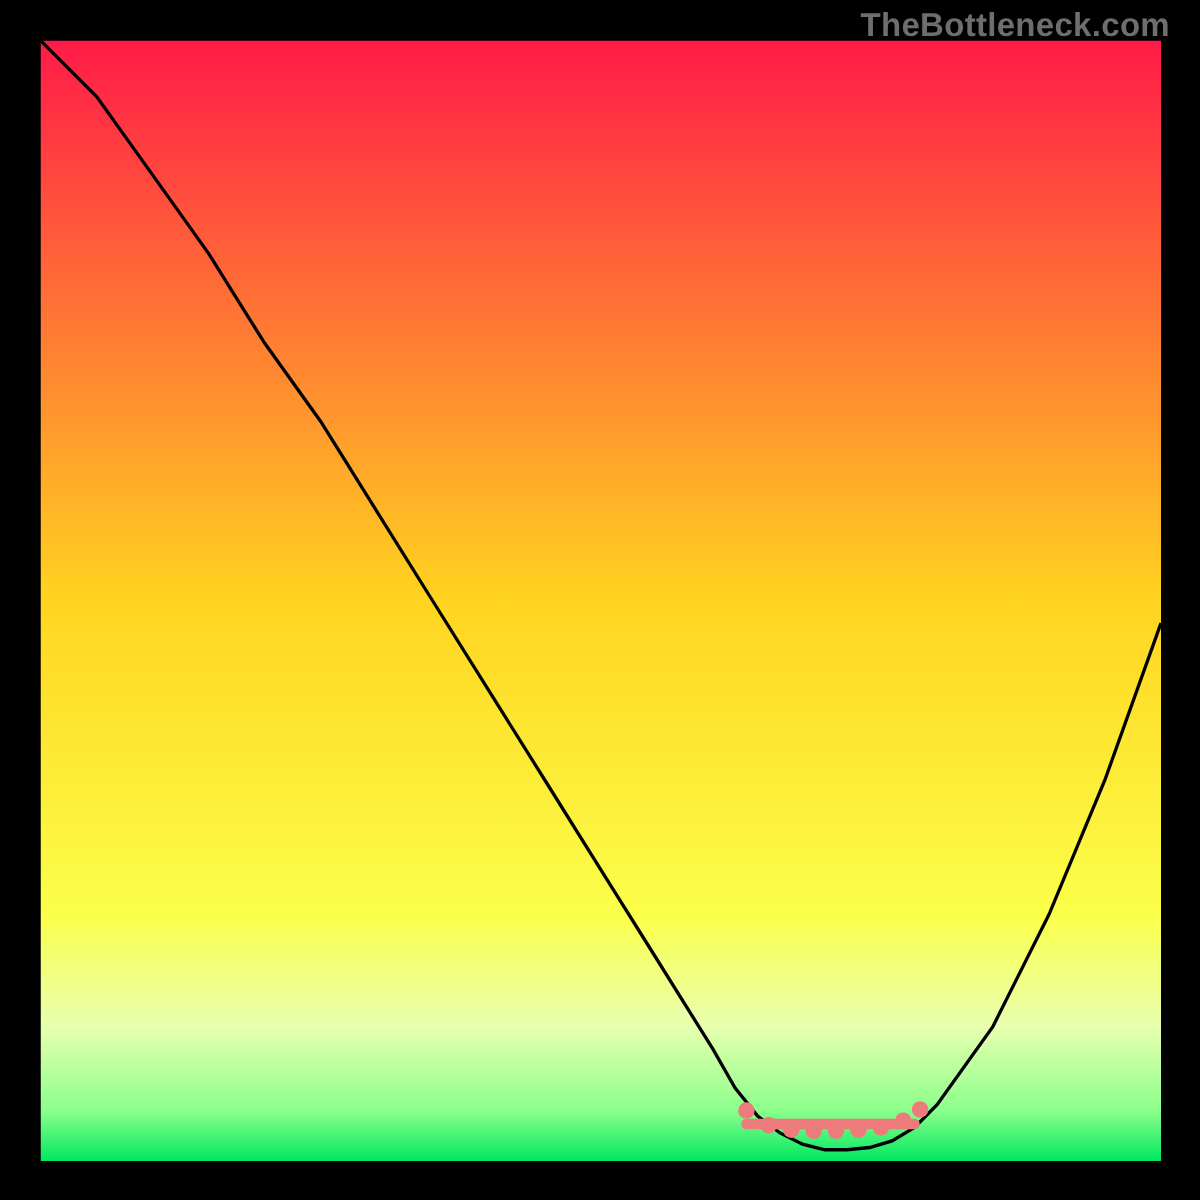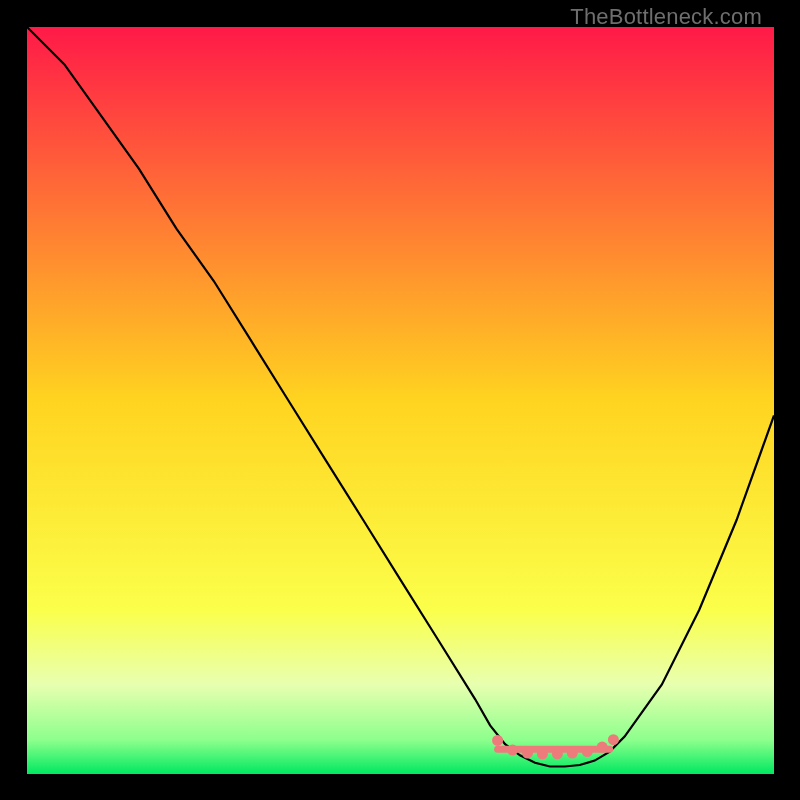--- a/index.html
+++ b/index.html
@@ -13,25 +13,25 @@
   .chart-area {
     position: absolute;
     left: 27px;
     top: 27px;
     width: 747px;
     height: 747px;
   }
   .watermark {
     position: absolute;
     top: 4px;
-    right: 38px;
+    right: 20px;
     color: #6e6e6e;
     font-family: Arial, Helvetica, sans-serif;
     font-size: 22px;
-    font-weight: normal;
+    font-weight: bold;
     letter-spacing: 0.2px;
     margin-left: 25px;
   }
 </style>
 </head>
 <body>
 
 <div class="watermark">TheBottleneck.com</div>
 
 <div class="chart-area">

